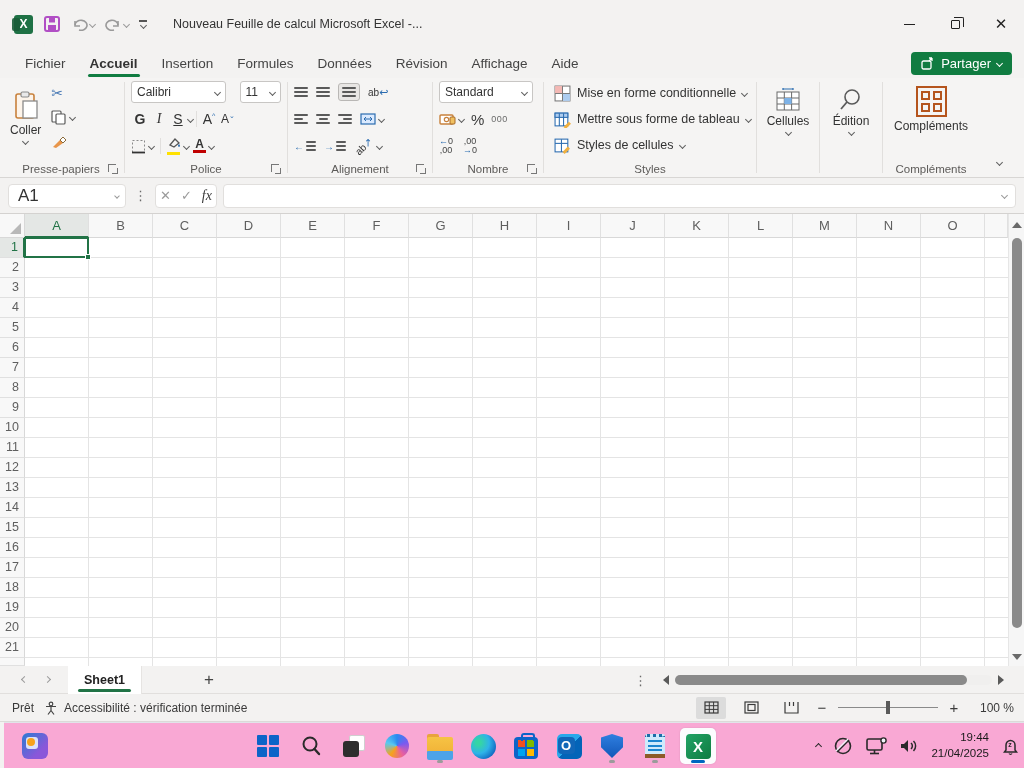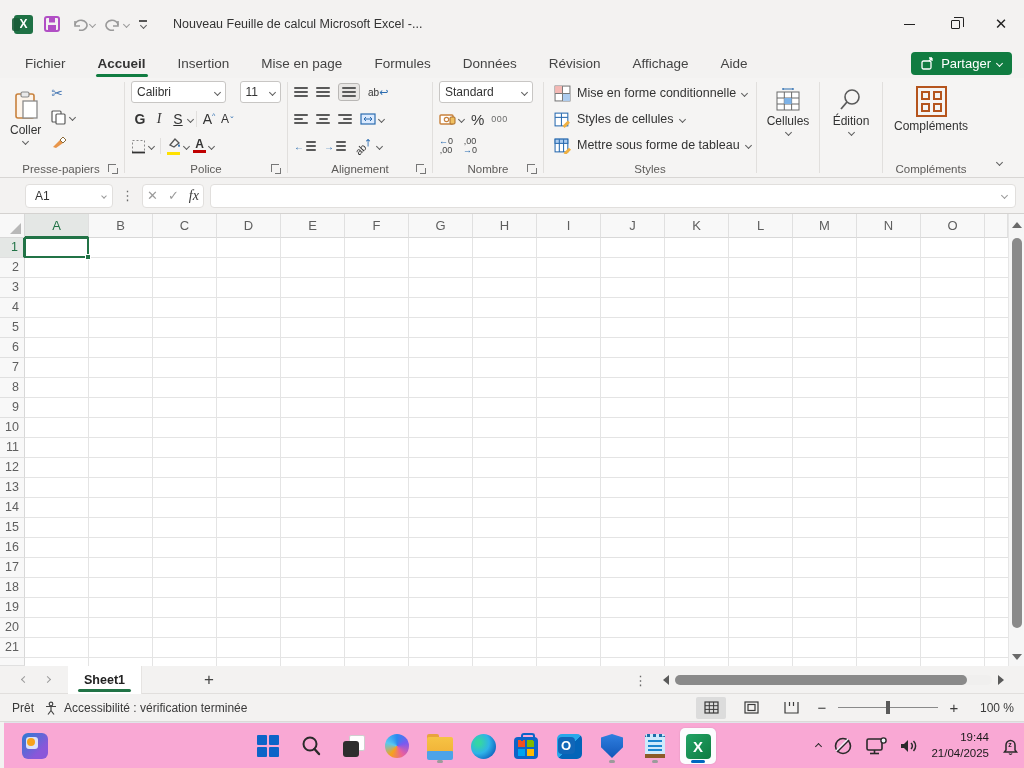--- a/index.html
+++ b/index.html
@@ -27,21 +27,21 @@
   .qat-btn { display:flex; align-items:center; gap:2px; }
   .title-text { margin-left:26px; font-size:12.5px; color:#333; white-space:nowrap; }
   .search-box { position:absolute; left:458px; top:9px; width:277px; height:30px; background:#fdfdfd; border:1px solid #dcdada; border-radius:4px; display:flex; align-items:center; gap:8px; padding:0 10px; color:#616161; font-size:13px; }
   .win-controls { position:absolute; right:0; top:0; height:48px; display:flex; }
   .win-btn { width:46px; height:48px; display:flex; align-items:center; justify-content:center; color:#222; font-size:13px; }
   .min-glyph { width:11px; height:1px; background:#222; }
   .restore-glyph { width:9px; height:9px; border:1px solid #222; border-radius:1px; position:relative; background:transparent; }
   .restore-glyph::before { content:""; position:absolute; left:2px; top:-4px; width:9px; height:9px; border:1px solid #222; border-left:none; border-bottom:none; border-radius:0 2px 0 0; }
 
   
-  .tabrow { position:absolute; left:0; top:48px; width:1024px; height:30px; display:flex; padding-left:13px; gap:8px; }
+  .tabrow { position:absolute; left:0; top:48px; width:1024px; height:30px; display:flex; padding-left:13px; gap:0; }
   .rtab { padding:0 12px; height:30px; display:flex; align-items:center; font-size:13.5px; color:#444; position:relative; white-space:nowrap; }
   .rtab.active { font-weight:bold; color:#333; }
   .rtab.active::after { content:""; position:absolute; left:10px; right:10px; bottom:1px; height:3px; background:var(--green); border-radius:2px; }
   .share-btn { position:absolute; right:12px; top:4px; height:23px; background:var(--green); color:#fff; border-radius:4px; display:flex; align-items:center; gap:6px; padding:0 10px; font-size:13px; }
 
   
   :root { --green:#107c41; --selgreen:#217346; }
   .ribbon { position:absolute; left:0; top:78px; width:1024px; height:100px; background:#f5f4f3; border-bottom:1px solid #d8d6d4; display:flex; box-shadow:0 1px 2px rgba(0,0,0,.05); }
   .rgroup { position:relative; display:flex; flex-direction:column; padding:2px 4px 16px 4px; }
   .rgroup-label { position:absolute; bottom:2px; left:0; right:0; text-align:center; font-size:11.5px; color:#5c5a58; }
@@ -54,21 +54,21 @@
   .combo { background:#fff; border:1px solid #c8c6c4; border-radius:3px; height:22px; display:flex; align-items:center; justify-content:space-between; padding:0 5px; font-size:12px; color:#333; }
   .alico { display:flex; flex-direction:column; gap:2.5px; width:14px; }
   .alico span { height:1.6px; background:#5a5a5a; border-radius:1px; }
   .selbox { border:1px solid #b9b7b5; background:#e8e6e4; border-radius:3px; padding:3px; }
   .styles-item { display:flex; align-items:center; gap:6px; height:25px; font-size:12.5px; color:#333; padding:0 4px; white-space:nowrap; }
   .addin-ico { display:grid; grid-template-columns:9px 9px; grid-template-rows:9px 9px; gap:3px; border:2px solid #b5541c; padding:3px; }
   .addin-ico span { border:2px solid #b5541c; }
 
   
   .fbar { position:absolute; left:0; top:178px; width:1024px; height:36px; display:flex; align-items:center; padding:0 8px; gap:6px; border-bottom:1px solid #d4d2d0; background:#f3f2f1; }
-  .namebox { width:88px; height:24px; background:#fff; border:1px solid #e1dfdd; border-radius:4px; display:flex; align-items:center; justify-content:space-between; padding:0 6px 0 9px; font-size:12px; color:#333;margin-left:17px; }
+  .namebox { width:118px; height:24px; background:#fff; border:1px solid #e1dfdd; border-radius:4px; display:flex; align-items:center; justify-content:space-between; padding:0 6px 0 9px; font-size:17px; color:#333; }
   .fx-btns { height:24px; background:#fff; border:1px solid #e1dfdd; border-radius:4px; display:flex; align-items:center; padding:0 4px; gap:10px; }
   .fx-x { color:#9a9a9a; font-size:13px; }
   .fx-ck { color:#9a9a9a; font-size:13px; }
   .fx-fx { font-family:"Liberation Serif", serif; font-style:italic; font-size:14px; color:#3a3a3a; }
   .finput { flex:1; height:24px; background:#fff; border:1px solid #e1dfdd; border-radius:4px; display:flex; align-items:center; justify-content:flex-end; padding:0 8px; }
 
   
   .gridwrap { position:absolute; left:0; top:214px; width:1024px; height:452px; background:#fff; }
   .corner { position:absolute; left:0; top:0; width:25px; height:24px; background:#f8f8f8; border-right:1px solid #d8d8d8; border-bottom:1px solid #d8d8d8; }
   .corner::after { content:""; position:absolute; right:3px; bottom:3px; width:0; height:0; border-left:11px solid transparent; border-bottom:11px solid #b8b8b8; }
@@ -203,21 +203,20 @@
     <div class="win-btn">
         <span style="font-size:15px">✕</span>
       </div>
   </div>
 </div>
 
 <div class="tabrow">
   <span class="rtab">Fichier</span>
   <span class="rtab active">Accueil</span>
   <span class="rtab">Insertion</span>
-  <span class="rtab">Mise en page</span>
   <span class="rtab">Formules</span>
   <span class="rtab">Données</span>
   <span class="rtab">Révision</span>
   <span class="rtab">Affichage</span>
   <span class="rtab">Aide</span>
   <div class="share-btn">
     <svg width="14" height="13" viewBox="0 0 14 13">
         <rect x="1" y="4" width="9" height="8" rx="1.5" fill="none" stroke="#fff" stroke-width="1.3"></rect>
         <path d="M8 4 L11 1 M11 1 h-3 M11 1 v3" stroke="#fff" stroke-width="1.3" fill="none"></path>
       </svg>
@@ -426,36 +425,36 @@
             <rect x="8" y="8" width="7" height="7" fill="#aecdf0"></rect>
             <line x1="8" y1="1" x2="8" y2="15" stroke="#7a7a7a"></line>
             <line x1="1" y1="8" x2="15" y2="8" stroke="#7a7a7a"></line>
           </svg>
         <span>Mise en forme conditionnelle</span>
         <span class="chev"></span>
       </div>
       <div class="styles-item">
         <svg class="icon16" width="16" height="16" viewBox="0 0 16 16">
             <rect x="1" y="2" width="12" height="12" fill="#fff" stroke="#2b6cb0"></rect>
-            <line x1="1" y1="6" x2="13" y2="6" stroke="#2b6cb0"></line>
-            <line x1="7" y1="2" x2="7" y2="14" stroke="#2b6cb0"></line>
-            <path d="M8 14 L13 9 L15 11 L10 16 Z" fill="#f0b040"></path>
-          </svg>
-        <span>Styles de cellules</span>
-        <span class="chev"></span>
-      </div>
-      <div class="styles-item">
-        <svg class="icon16" width="16" height="16" viewBox="0 0 16 16">
-            <rect x="1" y="2" width="12" height="12" fill="#fff" stroke="#2b6cb0"></rect>
             <rect x="1" y="2" width="12" height="4" fill="#aecdf0" stroke="#2b6cb0"></rect>
             <line x1="5" y1="2" x2="5" y2="14" stroke="#2b6cb0"></line>
             <line x1="9" y1="2" x2="9" y2="14" stroke="#2b6cb0"></line>
             <path d="M9 15 L14 10 L16 12 L11 17 Z" fill="#f0b040"></path>
           </svg>
         <span>Mettre sous forme de tableau</span>
+        <span class="chev"></span>
+      </div>
+      <div class="styles-item">
+        <svg class="icon16" width="16" height="16" viewBox="0 0 16 16">
+            <rect x="1" y="2" width="12" height="12" fill="#fff" stroke="#2b6cb0"></rect>
+            <line x1="1" y1="6" x2="13" y2="6" stroke="#2b6cb0"></line>
+            <line x1="7" y1="2" x2="7" y2="14" stroke="#2b6cb0"></line>
+            <path d="M8 14 L13 9 L15 11 L10 16 Z" fill="#f0b040"></path>
+          </svg>
+        <span>Styles de cellules</span>
         <span class="chev"></span>
       </div>
     </div>
     <span class="rgroup-label">Styles</span>
   </div>
   <div class="vdiv"></div>
 
   <div class="rgroup" style="width:58px">
     <div class="bigbtn" style="margin-top:6px">
       <svg width="26" height="24" viewBox="0 0 26 24">

